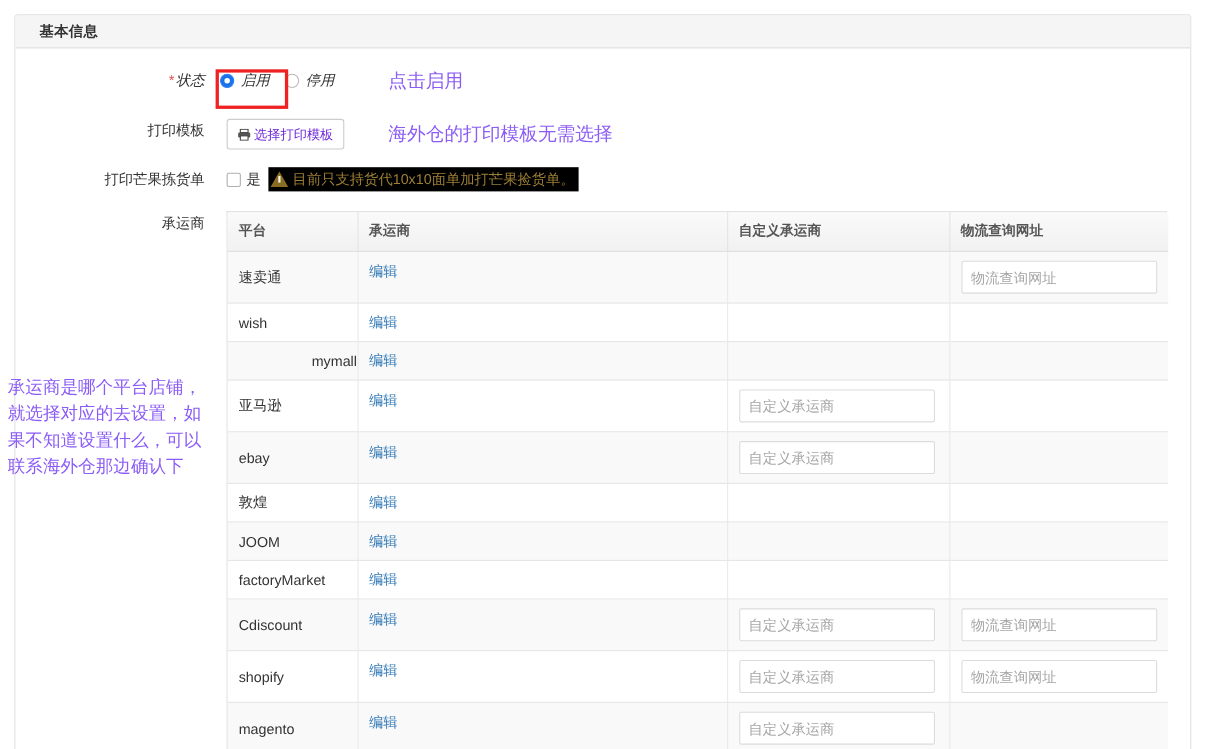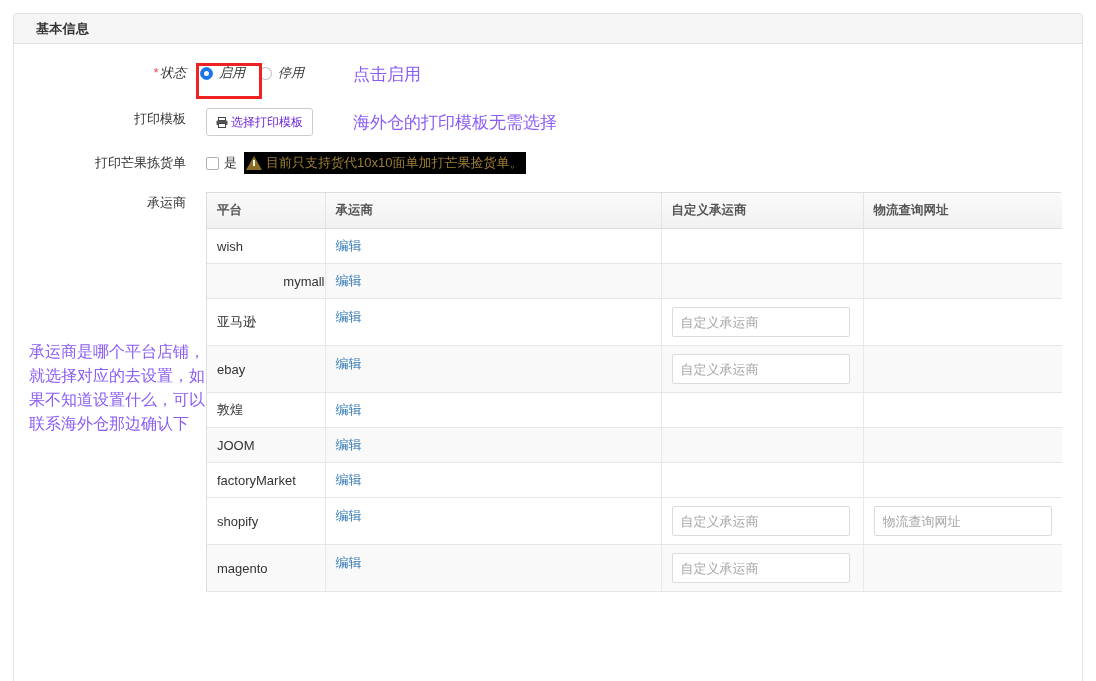--- a/index.html
+++ b/index.html
@@ -145,21 +145,21 @@
     color: #8b5cf6;
     font-family: "DejaVu Sans", "Liberation Sans", sans-serif;
     position: absolute;
     white-space: pre;
     font-size: 17px;
     line-height: 22px;
   }
   #annot-click-enable { left: 353px; top: 63px; }
   #annot-print-tpl    { left: 353px; top: 111px; }
   #annot-carrier {
-    left: 24px;
+    left: 2px;
     top: 340px;
     width: 190px;
     white-space: normal;
     font-size: 16px;
     line-height: 24px;
     text-align: left;
     padding-left: 5px;
     box-sizing: border-box;
   }
 
@@ -383,20 +383,26 @@
             </colgroup>
             <thead>
               <tr>
                 <th>平台</th>
                 <th>承运商</th>
                 <th>自定义承运商</th>
                 <th>物流查询网址</th>
               </tr>
             </thead>
             <tbody id="carrier-tbody">
+                <tr class="odd">
+                  <td style="height: 47px;">速卖通</td>
+                  <td style="vertical-align: top; padding-top: 9px;"><a class="edit-link">编辑</a></td>
+                  <td class="pad-cell"></td>
+                  <td class="pad-cell"><input type="text" class="cell-input" placeholder="物流查询网址" style=""></td>
+                </tr>
                 <tr class="even">
                   <td style="height: 35px;">wish</td>
                   <td><a class="edit-link">编辑</a></td>
                   <td class="pad-cell"></td>
                   <td class="pad-cell"></td>
                 </tr>
                 <tr class="odd">
                   <td style="height: 35px; text-align: right;">mymall</td>
                   <td><a class="edit-link">编辑</a></td>
                   <td class="pad-cell"></td>
@@ -424,20 +430,26 @@
                   <td style="height: 35px;">JOOM</td>
                   <td><a class="edit-link">编辑</a></td>
                   <td class="pad-cell"></td>
                   <td class="pad-cell"></td>
                 </tr>
                 <tr class="even">
                   <td style="height: 35px;">factoryMarket</td>
                   <td><a class="edit-link">编辑</a></td>
                   <td class="pad-cell"></td>
                   <td class="pad-cell"></td>
+                </tr>
+                <tr class="odd">
+                  <td style="height: 47px;">Cdiscount</td>
+                  <td style="vertical-align: top; padding-top: 9px;"><a class="edit-link">编辑</a></td>
+                  <td class="pad-cell"><input type="text" class="cell-input" placeholder="自定义承运商" style=""></td>
+                  <td class="pad-cell"><input type="text" class="cell-input" placeholder="物流查询网址" style=""></td>
                 </tr>
                 <tr class="even">
                   <td style="height: 47px;">shopify</td>
                   <td style="vertical-align: top; padding-top: 9px;"><a class="edit-link">编辑</a></td>
                   <td class="pad-cell"><input type="text" class="cell-input" placeholder="自定义承运商" style=""></td>
                   <td class="pad-cell"><input type="text" class="cell-input" placeholder="物流查询网址" style=""></td>
                 </tr>
                 <tr class="odd">
                   <td style="height: 47px;">magento</td>
                   <td style="vertical-align: top; padding-top: 9px;"><a class="edit-link">编辑</a></td>

